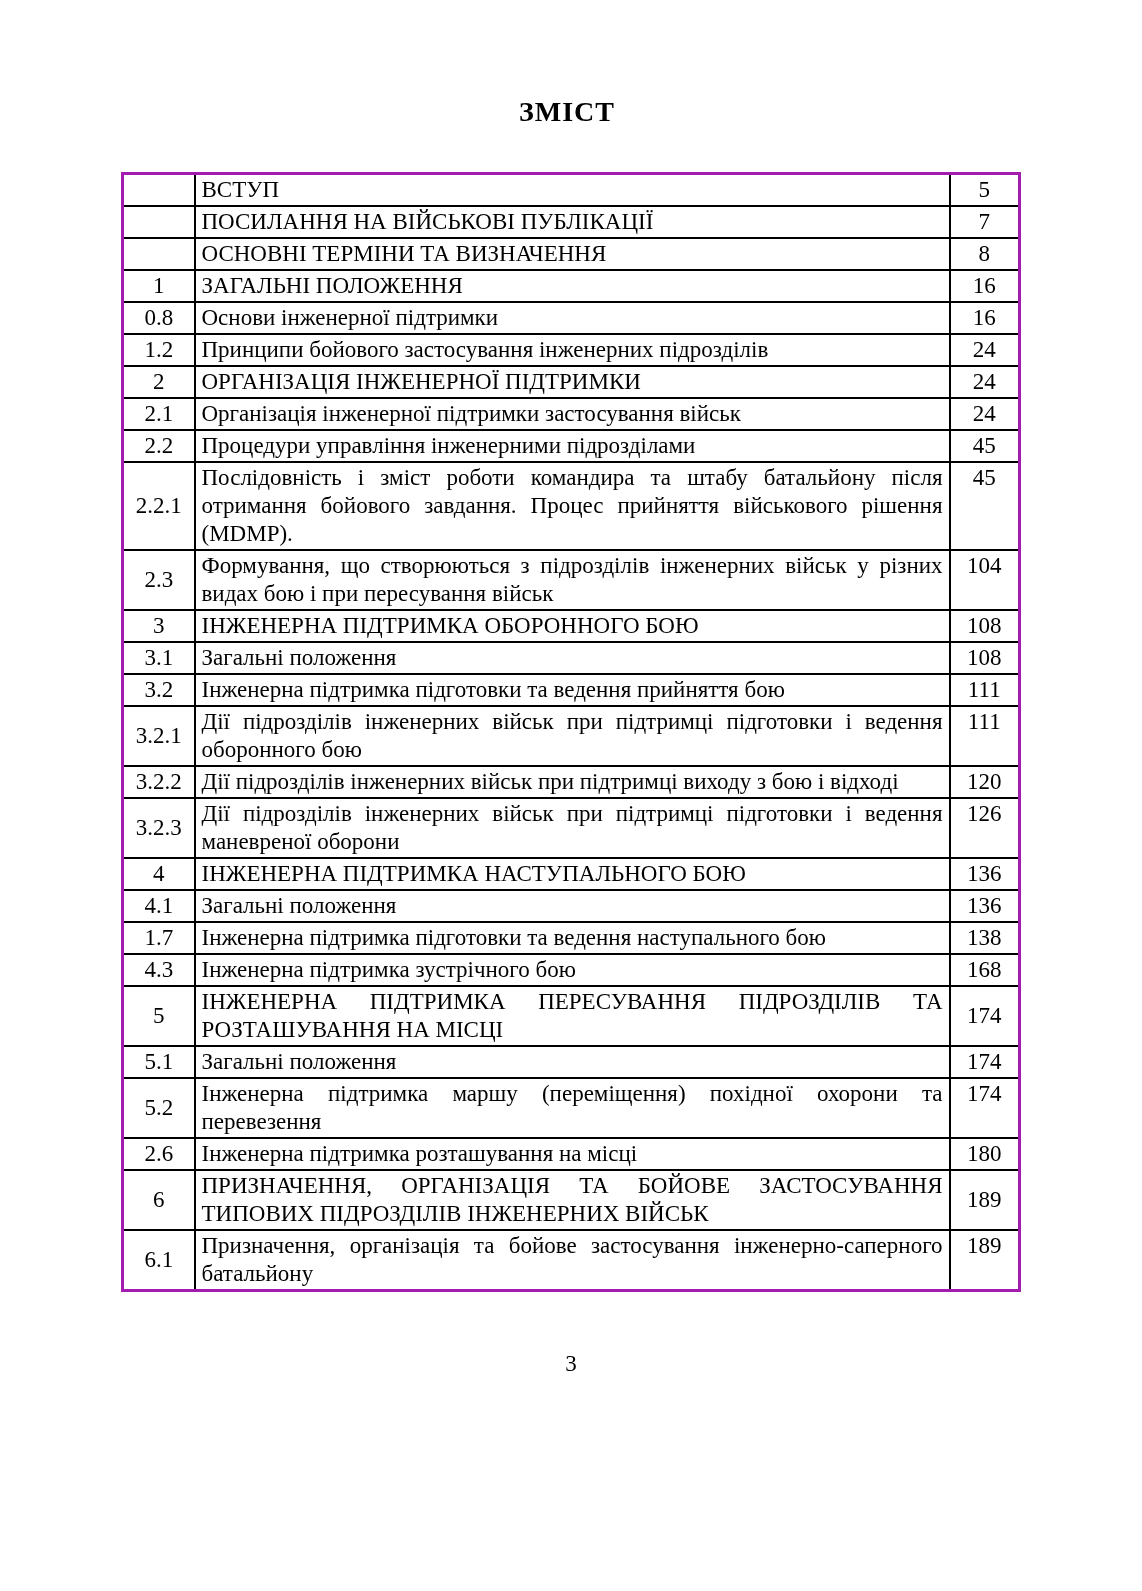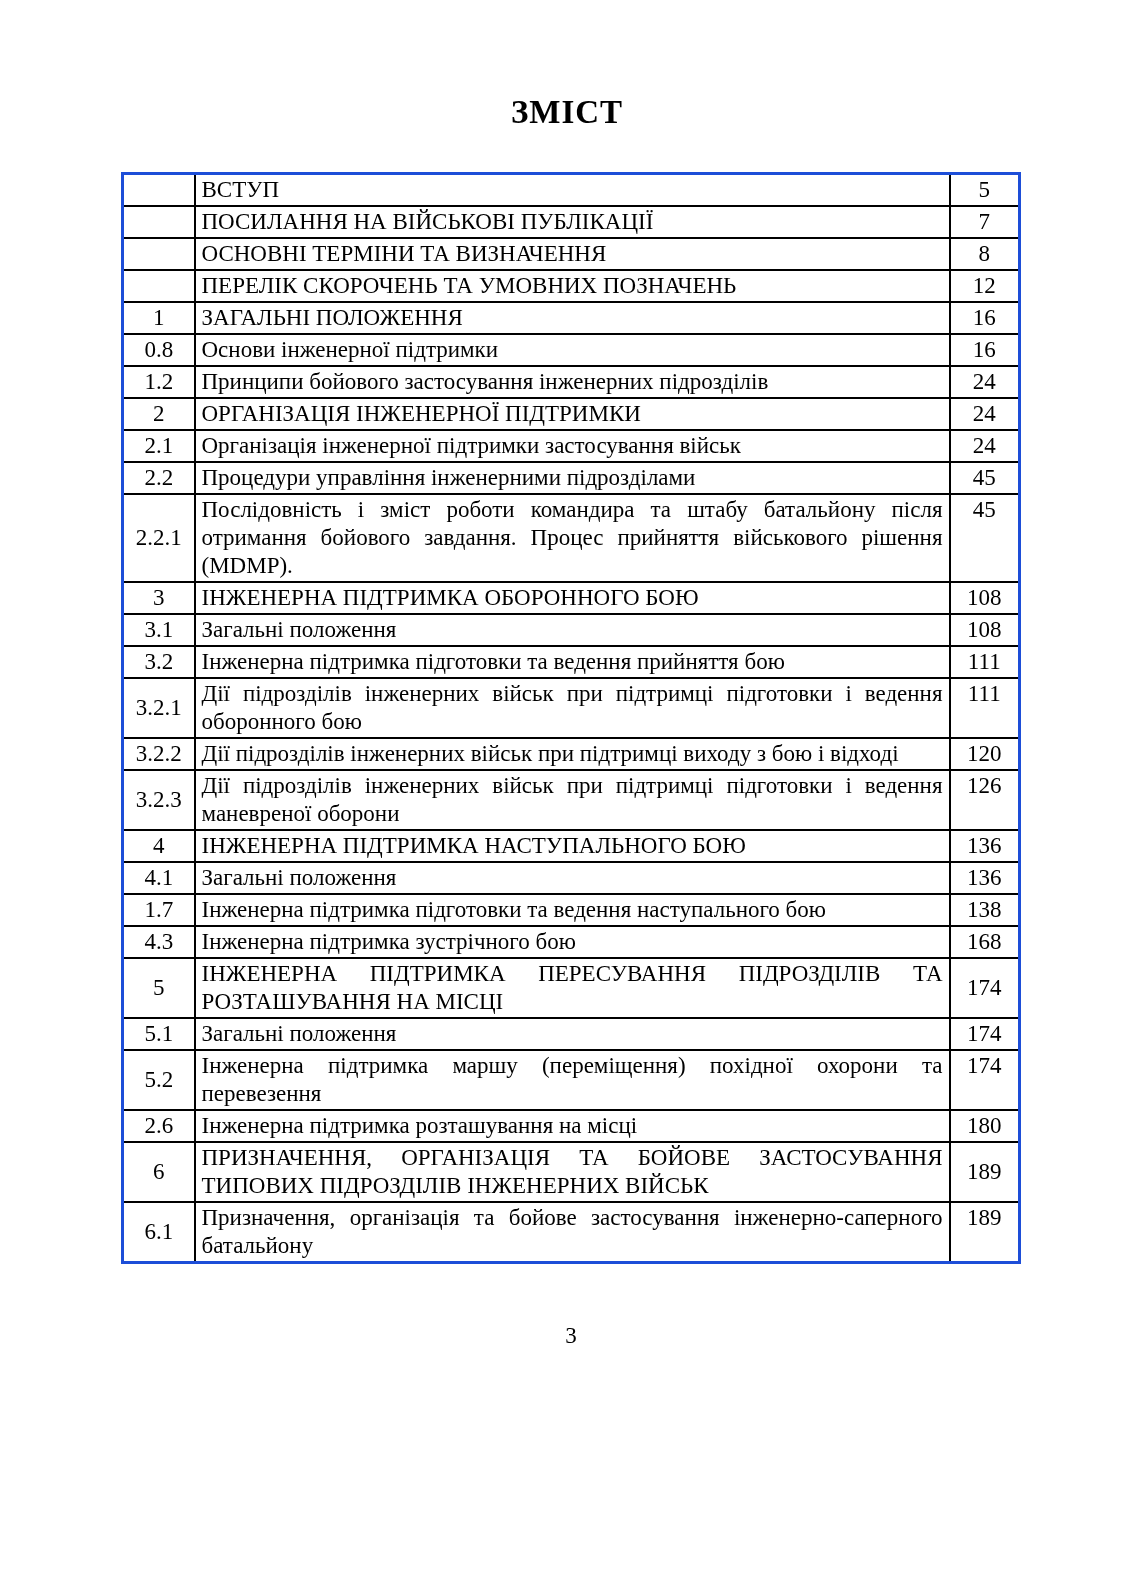--- a/index.html
+++ b/index.html
@@ -17,31 +17,31 @@
   }
   .page {
     box-sizing: border-box;
     width: 1142px;
     height: 1591px;
     padding-top: 97px;
   }
   .doc-title {
     margin: 0 8px 45px 0;
     text-align: center;
-    font-size: 33px;
+    font-size: 28px;
     line-height: 30px;
     font-weight: bold;
     letter-spacing: 1px;
   }
   table.toc {
     border-collapse: collapse;
     table-layout: fixed;
     width: 897px;
     margin: 0 auto;
-    border: 3px solid #1d4ed8;
+    border: 3px solid #a21caf;
   }
   table.toc td {
     border: 2px solid #000;
     font-size: 23px;
     line-height: 28px;
     padding: 1px 6px;
     overflow: hidden;
   }
   td.c-num {
     text-align: center;
@@ -91,25 +91,20 @@
           <td class="c-num"></td>
           <td class="c-title">ПОСИЛАННЯ НА ВІЙСЬКОВІ ПУБЛІКАЦІЇ</td>
           <td class="c-page">7</td>
         </tr>
         <tr class="section">
           <td class="c-num"></td>
           <td class="c-title">ОСНОВНІ ТЕРМІНИ ТА ВИЗНАЧЕННЯ</td>
           <td class="c-page">8</td>
         </tr>
         <tr class="section">
-          <td class="c-num"></td>
-          <td class="c-title">ПЕРЕЛІК СКОРОЧЕНЬ ТА УМОВНИХ ПОЗНАЧЕНЬ</td>
-          <td class="c-page">12</td>
-        </tr>
-        <tr class="section">
           <td class="c-num">1</td>
           <td class="c-title">ЗАГАЛЬНІ ПОЛОЖЕННЯ</td>
           <td class="c-page">16</td>
         </tr>
         <tr>
           <td class="c-num">0.8</td>
           <td class="c-title">Основи інженерної підтримки</td>
           <td class="c-page">16</td>
         </tr>
         <tr>
@@ -130,20 +125,25 @@
         <tr>
           <td class="c-num">2.2</td>
           <td class="c-title">Процедури управління інженерними підрозділами</td>
           <td class="c-page">45</td>
         </tr>
         <tr>
           <td class="c-num">2.2.1</td>
           <td class="c-title">Послідовність і зміст роботи командира та штабу батальйону після отримання бойового завдання. Процес прийняття військового рішення (MDMP).</td>
           <td class="c-page">45</td>
         </tr>
+        <tr>
+          <td class="c-num">2.3</td>
+          <td class="c-title">Формування, що створюються з підрозділів інженерних військ у різних видах бою і при пересування військ</td>
+          <td class="c-page">104</td>
+        </tr>
         <tr class="section">
           <td class="c-num">3</td>
           <td class="c-title">ІНЖЕНЕРНА ПІДТРИМКА ОБОРОННОГО БОЮ</td>
           <td class="c-page">108</td>
         </tr>
         <tr>
           <td class="c-num">3.1</td>
           <td class="c-title">Загальні положення</td>
           <td class="c-page">108</td>
         </tr>

